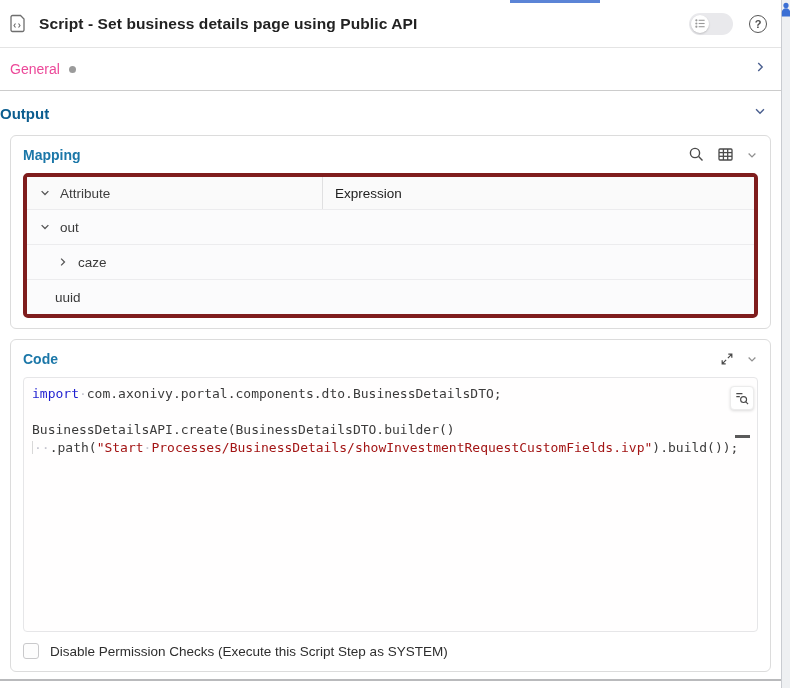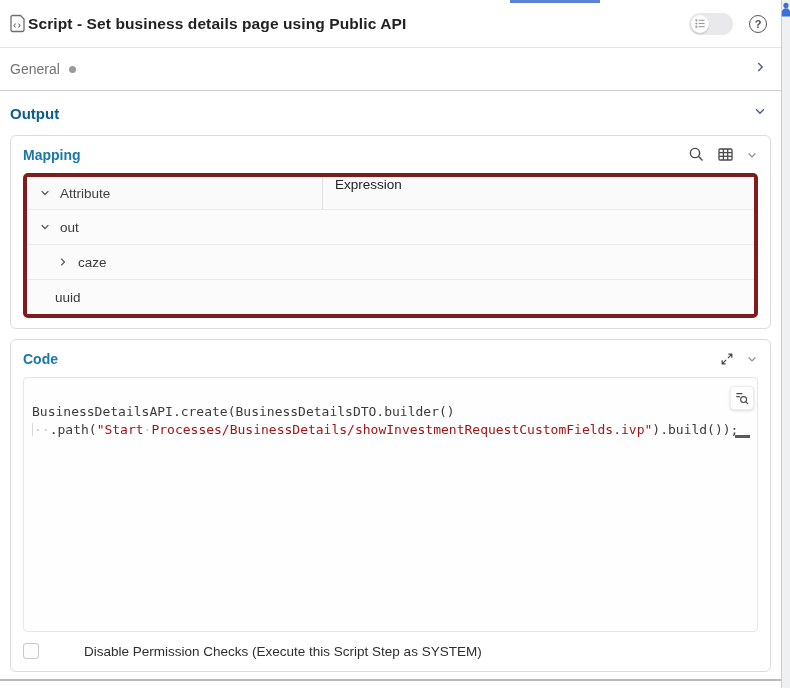--- a/index.html
+++ b/index.html
@@ -15,59 +15,59 @@
     background:#eef0f2; border-left:1px solid #c9ccd1; overflow:hidden; }
   .top-accent { position:absolute; left:510px; top:0; width:90px; height:3px; background:#5b84d6; }
 
   .panel { position:absolute; left:0; top:0; width:781px; height:681px;
     background:#fff; border-bottom:2px solid #b9babc; }
 
   
   .hdr { height:48px; display:flex; align-items:center; padding:0 14px 0 10px;
     border-bottom:1px solid #e4e4e4; }
   .hdr-icon { width:18px; height:20px; flex:none; display:flex; align-items:center; }
-  .hdr-title { font-size:15.5px; font-weight:700; color:#222; flex:1;
+  .hdr-title { font-size:15.5px; font-weight:700; color:#222; margin-left:11px; flex:1;
     white-space:nowrap; letter-spacing:.1px; }
   .toggle { width:44px; height:22px; border-radius:11px; background:#e9e9ec;
     position:relative; margin-right:16px; flex:none; cursor:pointer; }
   .toggle .knob { position:absolute; left:2px; top:2px; width:18px; height:18px; border-radius:50%;
     background:#fff; box-shadow:0 1px 2px rgba(0,0,0,.18);
     display:flex; align-items:center; justify-content:center; }
   .help { width:18px; height:18px; border-radius:50%; border:1.5px solid #565656;
     color:#4c4c4c; font-size:11px; font-weight:700; display:flex; align-items:center;
     justify-content:center; flex:none; cursor:pointer; }
 
   
   .general-row { height:43px; display:flex; align-items:center; padding:0 14px 0 10px;
     border-bottom:1px solid #cccccc; cursor:pointer; }
-  .general-label { font-size:14px; color:#737373; }
+  .general-label { font-size:14px; color:#ec4899; }
   .state-dot { width:7px; height:7px; border-radius:50%; background:#9b9b9b; margin-left:9px; flex:none; }
   .flex-sp { flex:1; }
 
   
-  .output-hdr { height:44px; display:flex; align-items:center; padding:0 14px 0 10px; cursor:pointer;justify-content:space-between; }
+  .output-hdr { height:44px; display:flex; align-items:center; padding:0 14px 0 0; cursor:pointer;justify-content:space-between; }
   .output-label { font-size:15px; font-weight:700; color:var(--section-blue-dark); }
 
   
   .card { margin:0 10px 4px; border:1px solid #dcdcdc; border-radius:6px; background:#fff; }
   .card + .card { margin-top:10px; }
   .card-hdr { height:37px; display:flex; align-items:center; padding:0 12px; cursor:pointer; }
   .card-title { font-size:14px; font-weight:700; color:var(--section-blue); flex:1; }
   .hdr-tool { margin-left:12px; display:flex; align-items:center; cursor:pointer; }
 
   
   .maptable { margin:0 12px 10px; border:4px solid #7f1d1d; border-radius:5px;
     overflow:hidden; background:#fbfbfc; }
   .trow { display:flex; align-items:stretch; height:35px; border-top:1px solid #ececee;
     font-size:13.5px; color:#3a3a3a; background:#fbfbfc; }
   .trow.thead { height:32px; border-top:none; color:#3f3f3f; background:#fafafa; }
   .tcell-attr { width:296px; flex:none; display:flex; align-items:center;
     padding-left:calc(10px + (var(--lvl,0) * 18px)); }
   .thead .tcell-attr { border-right:1px solid #e0e0e1; }
-  .tcell-expr { flex:1; display:flex; padding-left:12px; color:#222; }
+  .tcell-expr { flex:1; display:flex; align-items:center; padding-left:12px; color:#222; }
   .tcell-expr.ph { color:#a4a4a6; font-style:italic; }
   .expander { width:16px; height:16px; margin-right:7px; flex:none;
     display:flex; align-items:center; justify-content:center; }
   .expander.right svg { transform:rotate(-90deg); }
 
   
   .code-editor { position:relative; margin:0 12px; height:255px;
     border:1px solid #e6e6e8; border-radius:4px; background:#fffefe;
     padding:7px 0 0 8px; overflow:hidden;
     font-family:"DejaVu Sans Mono", "Liberation Mono", monospace;
@@ -80,21 +80,21 @@
   .guide { display:inline-block; width:1px; height:13px; margin-right:1px;
     background:#d8d8d8; vertical-align:-2px; }
   .find-btn { position:absolute; top:8px; right:3px; width:24px; height:24px;
     background:#fff; border:1px solid #ececec; border-radius:4px;
     box-shadow:0 1px 3px rgba(0,0,0,.14); display:flex; align-items:center;
     justify-content:center; cursor:pointer; }
   .fold-dash { position:absolute; top:57px; right:7px; width:15px; height:3px;
     background:#5a5a5a; }
 
   
-  .chk-row { display:flex; align-items:center; padding:11px 12px 12px;gap:34px; }
+  .chk-row { display:flex; align-items:center; padding:11px 12px 12px; }
   .chkbox { width:16px; height:16px; border:1px solid #c9c9cb; border-radius:3px;
     background:#fdfdfd; flex:none; cursor:pointer; }
   .chk-label { margin-left:11px; font-size:13.5px; color:#2e2e2e; }
 
   .person { position:absolute; left:781px; top:2px; }
 </style>
 </head>
 <body>
 
 <div class="panel">
@@ -220,20 +220,21 @@
         </svg>
       </span>
       <span class="hdr-tool">
         <svg width="12" height="12" viewBox="0 0 16 16" fill="none" stroke="#919191" stroke-width="1.7">
           <path d="M3.5 6l4.5 4.5L12.5 6"></path>
         </svg>
       </span>
     </div>
     <div class="code-editor">
       <div>
+          <div class="cline"><span class="kw">import</span><span class="ws">·</span><span class="pl">com.axonivy.portal.components.dto.BusinessDetailsDTO;</span></div>
           <div class="cline">&nbsp;</div>
           <div class="cline"><span class="pl">BusinessDetailsAPI.create(BusinessDetailsDTO.builder()</span></div>
           <div class="cline"><span class="guide"></span><span class="ws">··</span><span class="pl">.path(</span><span class="str">"Start</span><span class="ws">·</span><span class="str">Processes/BusinessDetails/showInvestmentRequestCustomFields.ivp"</span><span class="pl">).build());</span></div>
         </div>
       <span class="find-btn">
         <svg width="14" height="14" viewBox="0 0 16 16" fill="none" stroke="#4a4a4a" stroke-width="1.3">
           <line x1="1.5" y1="3" x2="8.5" y2="3"></line>
             <line x1="1.5" y1="6.5" x2="5.5" y2="6.5"></line>
           <circle cx="9.8" cy="9.8" r="3.4"></circle>
             <line x1="12.4" y1="12.4" x2="15" y2="15"></line>

